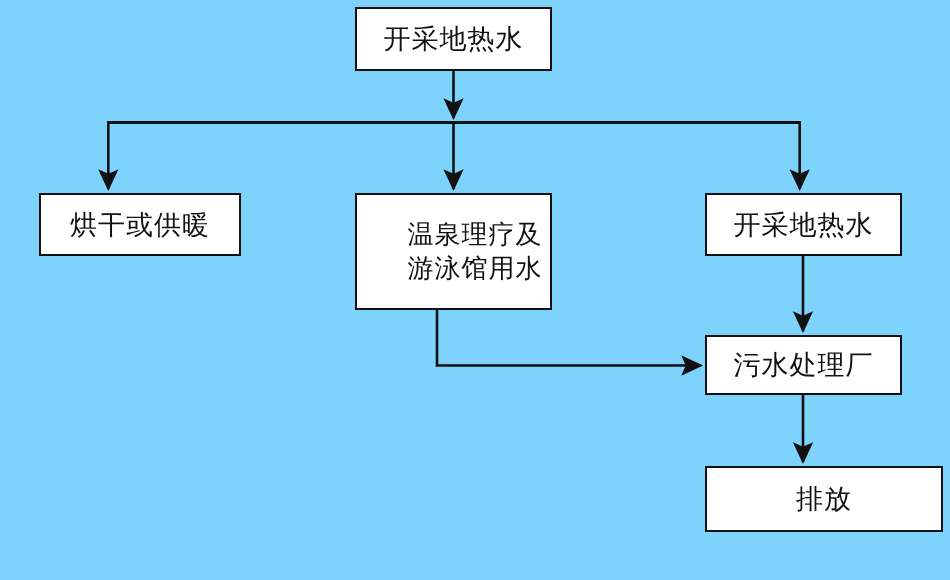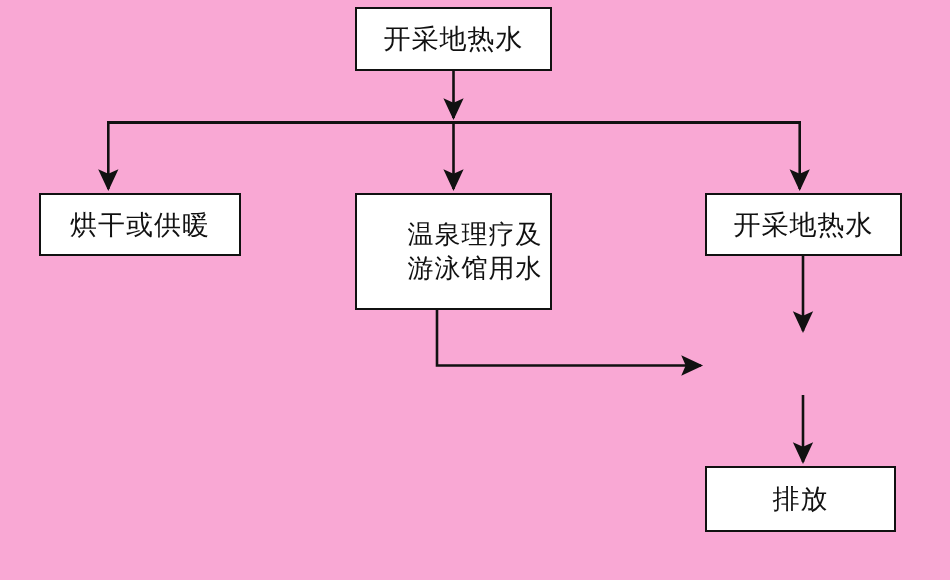--- a/index.html
+++ b/index.html
@@ -8,21 +8,21 @@
     padding: 0;
     background: #ffffff;
   }
   body {
     font-family: "DejaVu Sans", "Liberation Sans", sans-serif;
   }
   #diagram-canvas {
     position: relative;
     width: 950px;
     height: 580px;
-    background: #f9a8d4;
+    background: #7dd3fc;
     overflow: hidden;
   }
   #flow-svg {
     position: absolute;
     left: 0;
     top: 0;
     width: 950px;
     height: 580px;
   }
   .node-box {
@@ -91,18 +91,21 @@
 
   <div class="node-box two-line" style="left:355px; top:193px; width:197px; height:117px;">
     <span class="node-label">温泉理疗及
 游泳馆用水</span>
   </div>
 
   <div class="node-box" style="left:705px; top:193px; width:197px; height:63px;">
     <span class="node-label">开采地热水</span>
   </div>
 
+  <div class="node-box" style="left:705px; top:335px; width:197px; height:60px;">
+    <span class="node-label">污水处理厂</span>
+  </div>
 
-  <div class="node-box" style="left:705px; top:466px; width:191px; height:66px;">
+  <div class="node-box" style="left:705px; top:466px; width:238px; height:66px;">
     <span class="node-label">排放</span>
   </div>
 
 </div>
 
 </body></html>

